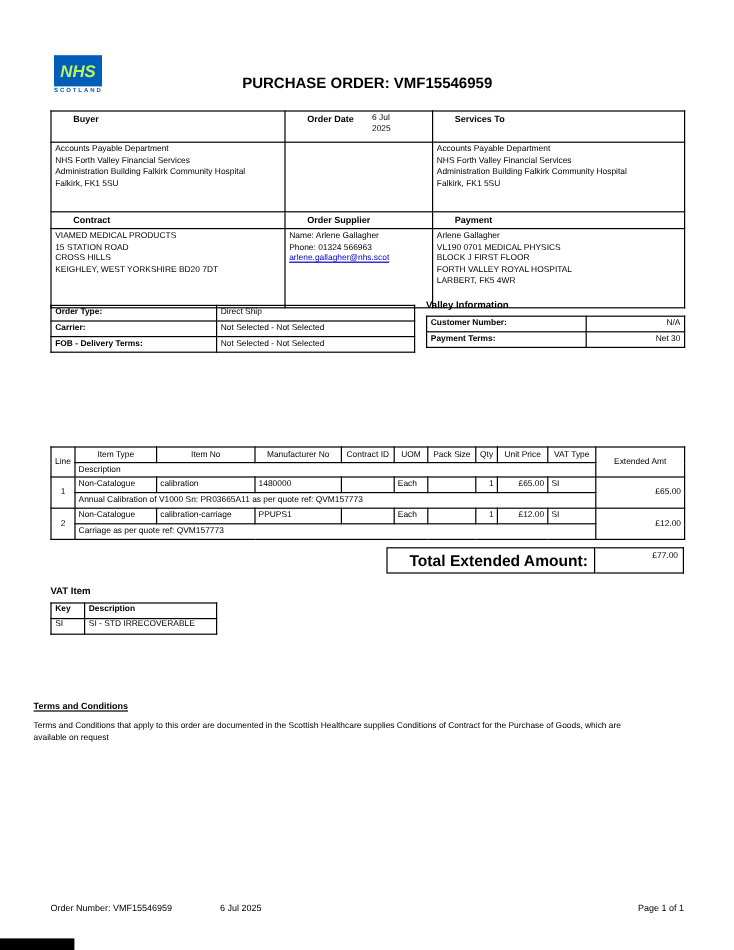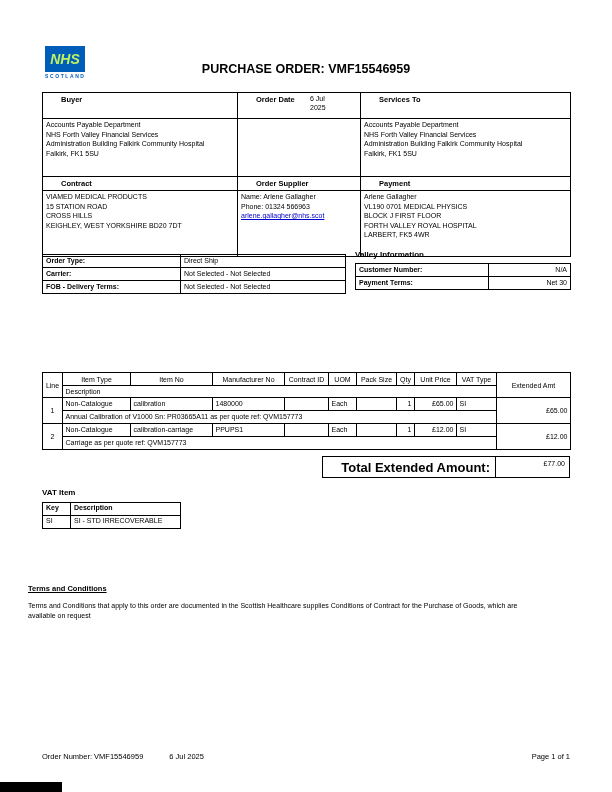--- a/index.html
+++ b/index.html
@@ -55,21 +55,21 @@
   .total-val { border:1px solid #000; border-left:none; padding:2.5px 4px;
                width:74px; text-align:right; }
 
   .vat-table td { height:13px; }
   .vat-table .h { font-weight:bold; }
 
   .terms-head { font-weight:bold; font-size:7.5px; text-decoration:underline; }
   .terms-body { margin-top:8px; width:505px; line-height:9.5px; font-size:7px; }
 
   .footer { left:42px; right:42px; top:752px; display:flex; justify-content:space-between; font-size:7.5px; }
-  .footer .l { display:flex; gap:26px; }
+  .footer .l { display:flex; gap:40px; }
 
   .artifact { left:0; bottom:0; width:62px; height:10px; background:#000; }
 </style>
 </head>
 <body>
 
 <div class="abs" style="left:45px; top:46px;">
   <div class="nhs-box">
     <span>NHS</span>
   </div>

